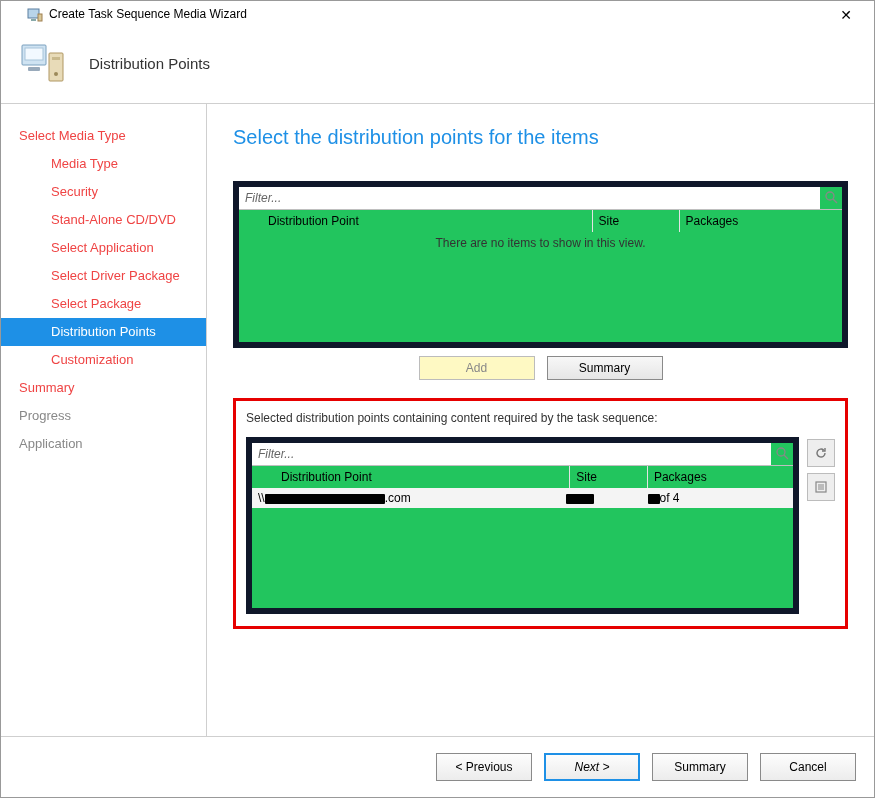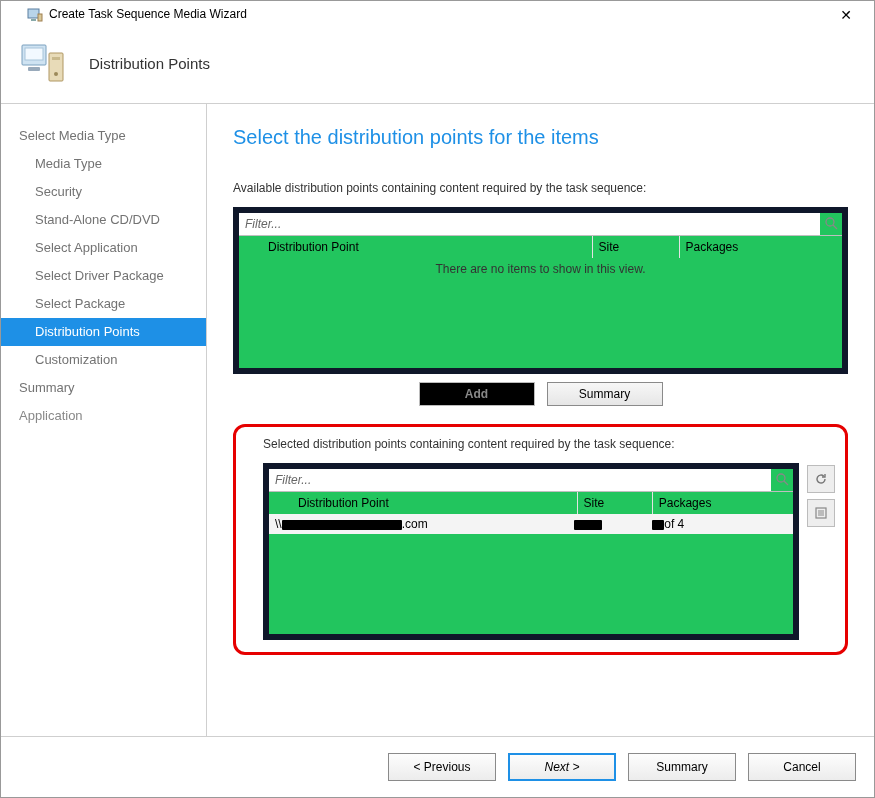--- a/index.html
+++ b/index.html
@@ -17,23 +17,23 @@
   .titlebar { display:flex; padding:6px 8px; height:30px;margin-left:18px; }
   .titlebar .t-icon { width:16px; height:16px; margin-right:6px; display:flex; align-items:center; justify-content:center; }
   .titlebar .title { flex:1; font-size:12px; }
   .titlebar .close { width:40px; text-align:center; font-size:14px; font-family:Arial,sans-serif; cursor:default; }
   .header-panel { display:flex; align-items:center; padding:8px 18px 16px 18px; border-bottom:1px solid #cfcfcf; }
   .header-panel .big-icon { width:48px; height:48px; margin-right:22px; }
   .header-panel .header-title { font-size:15px; color:#333; }
   .body { flex:1; display:flex; min-height:0; }
   .sidebar { width:206px; border-right:1px solid #cfcfcf; padding-top:18px; }
   .nav-item { padding:4px 8px 4px 18px; font-size:13px; line-height:20px; cursor:default; color:#444; }
-  .nav-item.sub { padding-left:34px; }
+  .nav-item.sub { padding-left:50px; }
   .nav-item.active { background:#1e90e6; color:#fff; }
-  .nav-item.link { color:#737373; }
+  .nav-item.link { color:#ef4444; }
   .nav-item.muted { color:#888; }
   .main { flex:1; padding:22px 26px 10px 26px; display:flex; flex-direction:column; min-height:0; }
   .page-title { font-size:20px; color:#1e90e6; font-weight:400; margin-bottom:32px; }
   .section-label { font-size:12px; color:#333; margin-bottom:12px; }
   .listbox { border:6px solid #0f172a; background:#22c55e; }
   .filter-row { display:flex; align-items:center; border-bottom:1px solid #bfbfbf; }
   .filter-input { flex:1; border:none; outline:none; font-size:12px; padding:4px 6px; font-style:italic; color:#666; height:22px; }
   .filter-input::placeholder { color:#666; font-style:italic; }
   .search-icon { width:22px; text-align:center; color:#888; font-size:13px; }
   .columns { display:flex; font-size:12px;margin-left:23px; }
@@ -41,27 +41,27 @@
   .columns .col:last-child { border-right:none; }
   .col-dp { flex:0 0 57%; }
   .col-site { flex:0 0 15%; }
   .col-pkg { flex:1; }
   .list-body { min-height:110px; }
   .empty-msg { text-align:center; padding:4px 0 0 0; color:#333; }
   .row { display:flex; font-size:12px; background:#f4f4f4; }
   .row .cell { padding:3px 6px; }
   .addremove { display:flex; justify-content:center; gap:12px; padding:8px 0 18px 0; }
   .btn { width:116px; height:24px; border:1px solid #8a8a8a; background:linear-gradient(#f7f7f7,#e6e6e6); font-size:12px; cursor:default; }
-  .btn:disabled { color:#888; background:#000000; border-color:#bcbcbc;font-weight:bold; }
-  .highlight-box { border:3px solid #e60000; border-radius:12px; padding:10px 10px 12px 27px; display:flex; gap:8px; }
+  .btn:disabled { color:#888; background:#fef9c3; border-color:#bcbcbc; }
+  .highlight-box { border:3px solid #e60000; border-radius:0; padding:10px 10px 12px 10px; display:flex; gap:8px; }
   .highlight-left { flex:1; }
   .side-btns { display:flex; flex-direction:column; gap:6px; padding-top:28px; }
   .icon-btn { width:28px; height:28px; border:1px solid #bcbcbc; background:#eee; display:flex; align-items:center; justify-content:center; color:#666; font-size:14px; }
   .footer { border-top:1px solid #cfcfcf; padding:16px 18px; display:flex; justify-content:flex-end; gap:12px; }
-  .footer .fbtn { width:108px; height:28px; border:1px solid #8a8a8a; background:linear-gradient(#fdfdfd,#ececec); font-size:12px; cursor:default; }
+  .footer .fbtn { width:96px; height:28px; border:1px solid #8a8a8a; background:linear-gradient(#fdfdfd,#ececec); font-size:12px; cursor:default; }
   .footer .fbtn.primary { border:2px solid #1e90e6;font-style:italic; }
   .redact { display:inline-block; background:#000; height:10px; vertical-align:middle; border-radius:1px; }
 </style>
 </head>
 <body>
 
 <div class="window">
 
   <div class="titlebar">
     <span class="t-icon">
@@ -94,27 +94,27 @@
       <div class="nav-item link">Select Media Type</div>
       <div class="nav-item sub link">Media Type</div>
       <div class="nav-item sub link">Security</div>
       <div class="nav-item sub link">Stand-Alone CD/DVD</div>
       <div class="nav-item sub link">Select Application</div>
       <div class="nav-item sub link">Select Driver Package</div>
       <div class="nav-item sub link">Select Package</div>
       <div class="nav-item sub active">Distribution Points</div>
       <div class="nav-item sub link">Customization</div>
       <div class="nav-item link">Summary</div>
+      <div class="nav-item muted">Progress</div>
       <div class="nav-item muted">Application</div>
     </div>
 
     <div class="main">
       <div class="page-title">Select the distribution points for the items</div>
 
-      <div class="section-label">Available distribution points containing content required by the task sequence:</div>
       <div class="listbox">
         <div class="filter-row">
           <input class="filter-input" placeholder="Filter..." style="">
           <span class="search-icon">
             <svg width="14" height="14" viewBox="0 0 14 14">
                 <circle cx="6" cy="6" r="4" fill="none" stroke="#888" stroke-width="1.3"></circle>
                 <line x1="9" y1="9" x2="13" y2="13" stroke="#888" stroke-width="1.3"></line>
               </svg>
           </span>
         </div>

